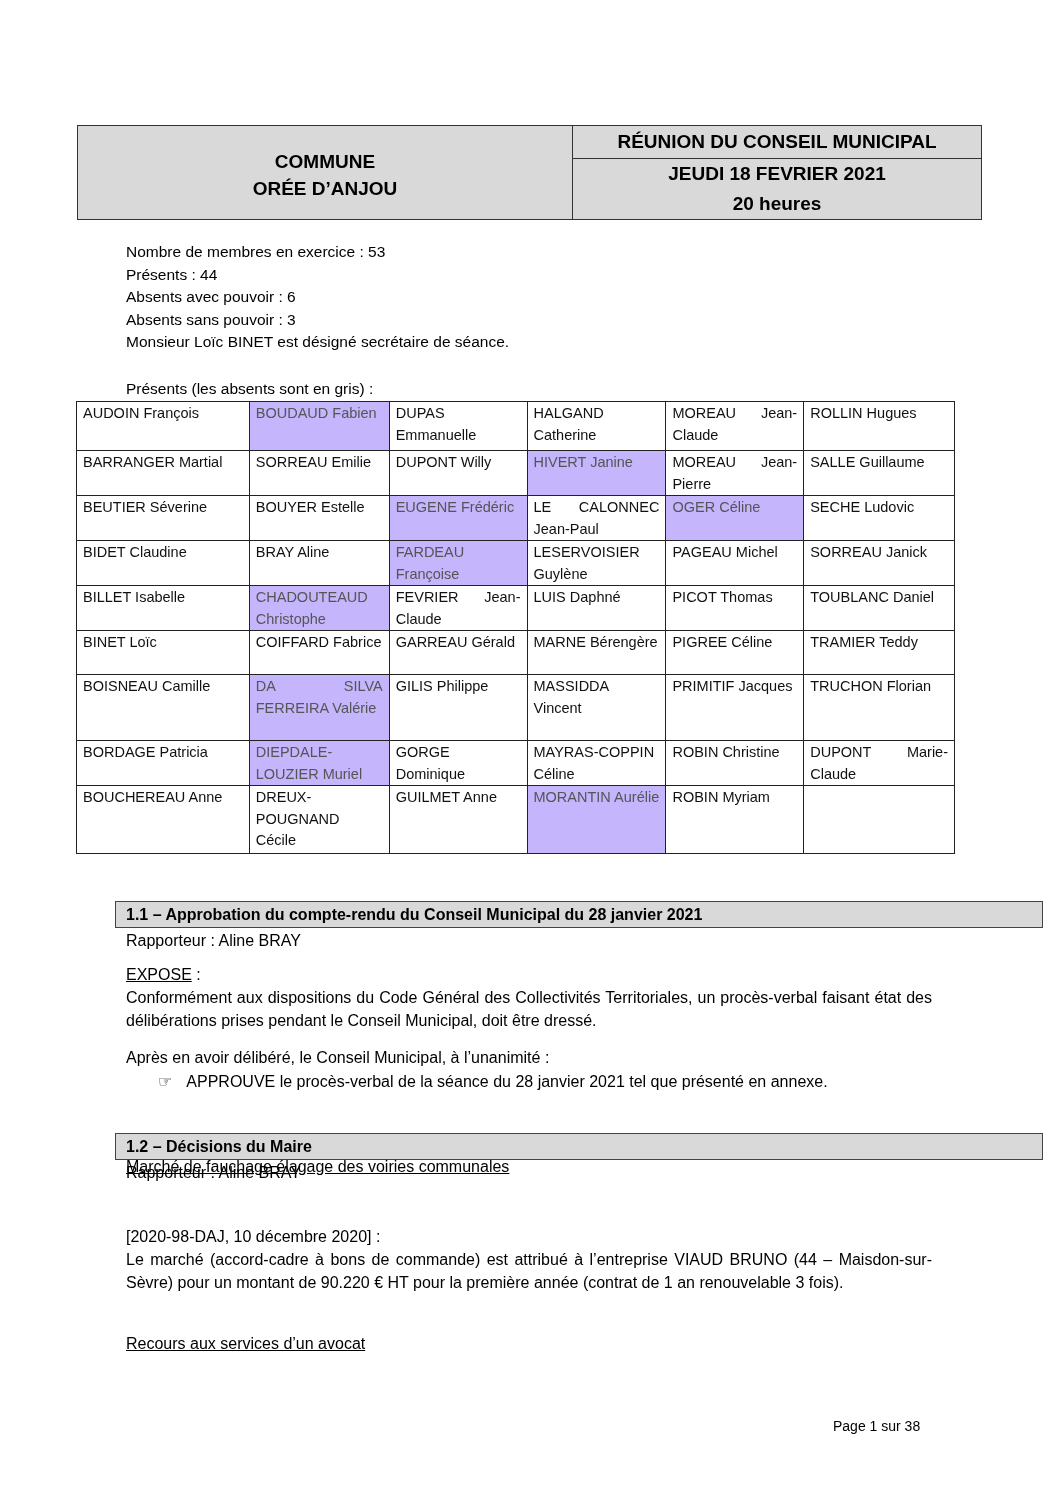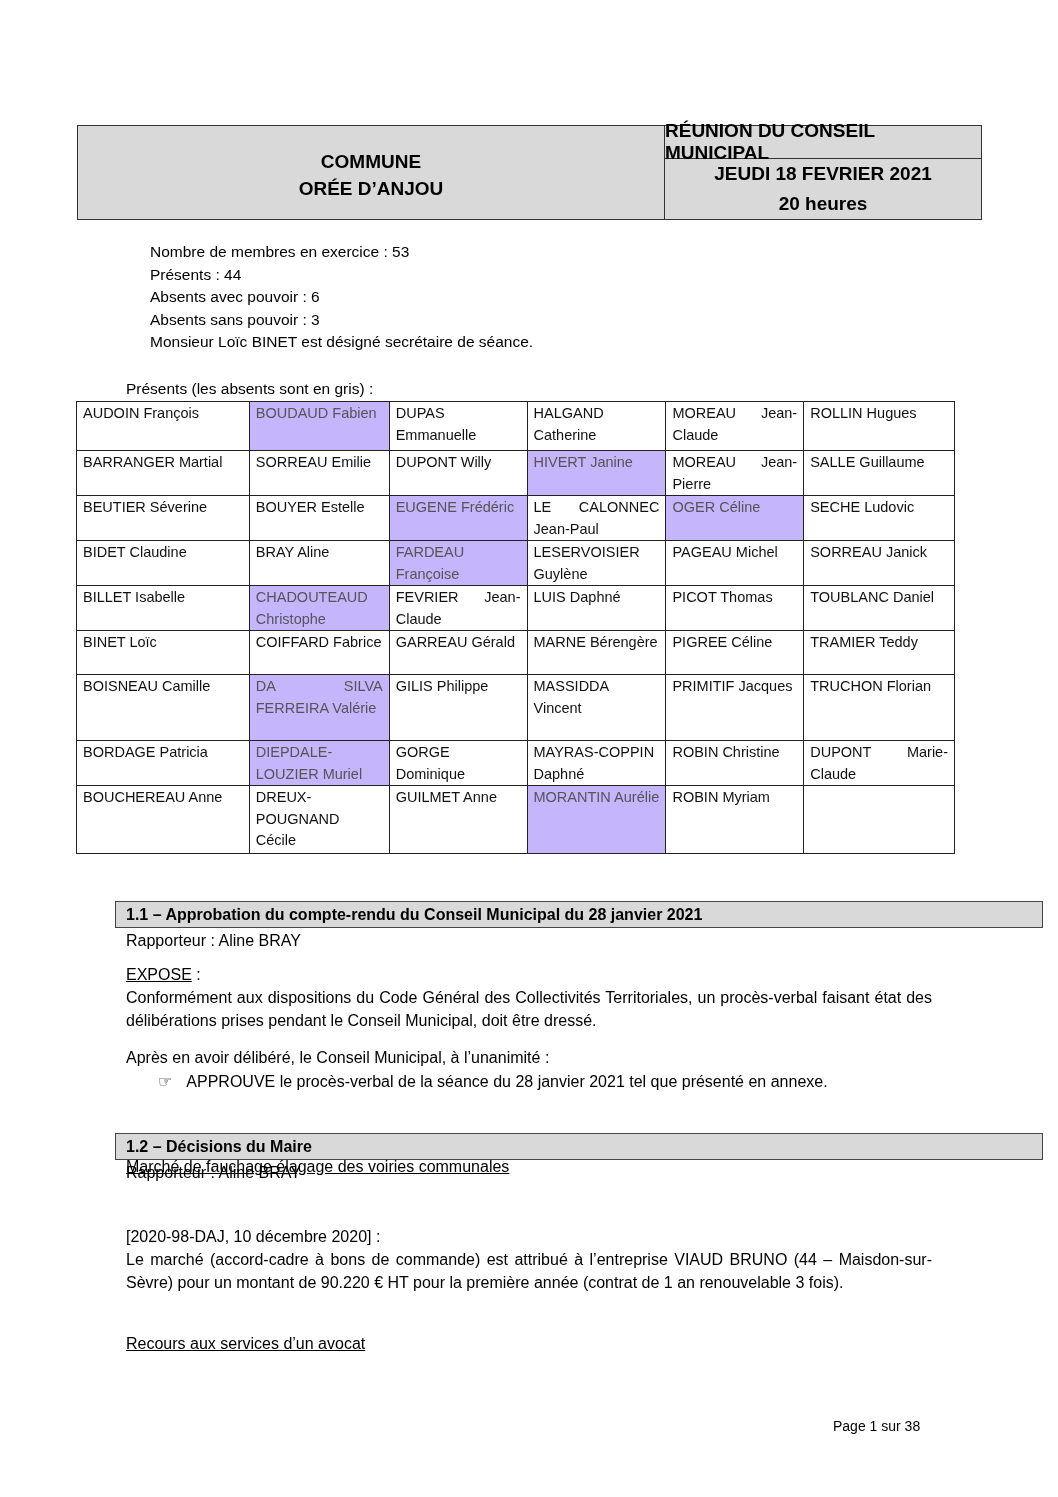--- a/index.html
+++ b/index.html
@@ -7,36 +7,36 @@
       width: 1058px; height: 1497px; position: relative; overflow: hidden;
       font-family: "Liberation Sans", "DejaVu Sans", sans-serif;
       color: #000;
     }
     .header-table {
       position: absolute; left: 77px; top: 125px; width: 905px; height: 95px;
       border: 1.5px solid #333; background: #d9d9d9; box-sizing: border-box;
       display: flex;
     }
     .hdr-left {
-      width: 587px; border-right: 1.5px solid #333; box-sizing: border-box;
+      width: 495px; border-right: 1.5px solid #333; box-sizing: border-box;
       display: flex; flex-direction: column; align-items: center; justify-content: center;
       font-weight: bold; font-size: 19px; line-height: 27px; padding-top: 4px;
     }
     .hdr-right { flex: 1; display: flex; flex-direction: column; }
     .hdr-r1 {
       height: 33px; border-bottom: 1.5px solid #333; box-sizing: border-box;
       display: flex; align-items: center; justify-content: center;
       font-weight: bold; font-size: 19px;
     }
     .hdr-r2 {
       flex: 1; display: flex; flex-direction: column; align-items: center; justify-content: center;
       font-weight: bold; font-size: 19px; line-height: 30px;
     }
     .stats {
-      position: absolute; left: 126px; top: 241px; font-size: 15.5px; line-height: 22.5px; margin-left: 24px;
+      position: absolute; left: 126px; top: 241px; font-size: 15.5px; line-height: 22.5px;
     }
     .stats div { white-space: nowrap; }
     .presents-label { position: absolute; left: 126px; top: 380px; font-size: 15.5px; }
     table.members {
       position: absolute; left: 76px; top: 401px; width: 879px;
       border-collapse: collapse; font-size: 14.5px; line-height: 21.5px;
     }
     table.members td {
       border: 1.5px solid #222; vertical-align: top; padding: 1px 6px 0 6px;
       text-align: justify; text-align-last: left;
@@ -144,21 +144,21 @@
         <td class="absent">DA SILVA FERREIRA Valérie</td>
         <td class="present">GILIS Philippe</td>
         <td class="present">MASSIDDA Vincent</td>
         <td class="present">PRIMITIF Jacques</td>
         <td class="present">TRUCHON Florian</td>
       </tr>
       <tr style="height: 44px;">
         <td class="present">BORDAGE Patricia</td>
         <td class="absent">DIEPDALE-LOUZIER Muriel</td>
         <td class="present">GORGE Dominique</td>
-        <td class="present">MAYRAS-COPPIN Daphné</td>
+        <td class="present">MAYRAS-COPPIN Céline</td>
         <td class="present">ROBIN Christine</td>
         <td class="present">DUPONT Marie-Claude</td>
       </tr>
       <tr style="height: 68px;">
         <td class="present">BOUCHEREAU Anne</td>
         <td class="present">DREUX-POUGNAND Cécile</td>
         <td class="present">GUILMET Anne</td>
         <td class="absent">MORANTIN Aurélie</td>
         <td class="present">ROBIN Myriam</td>
         <td class="present"></td>

